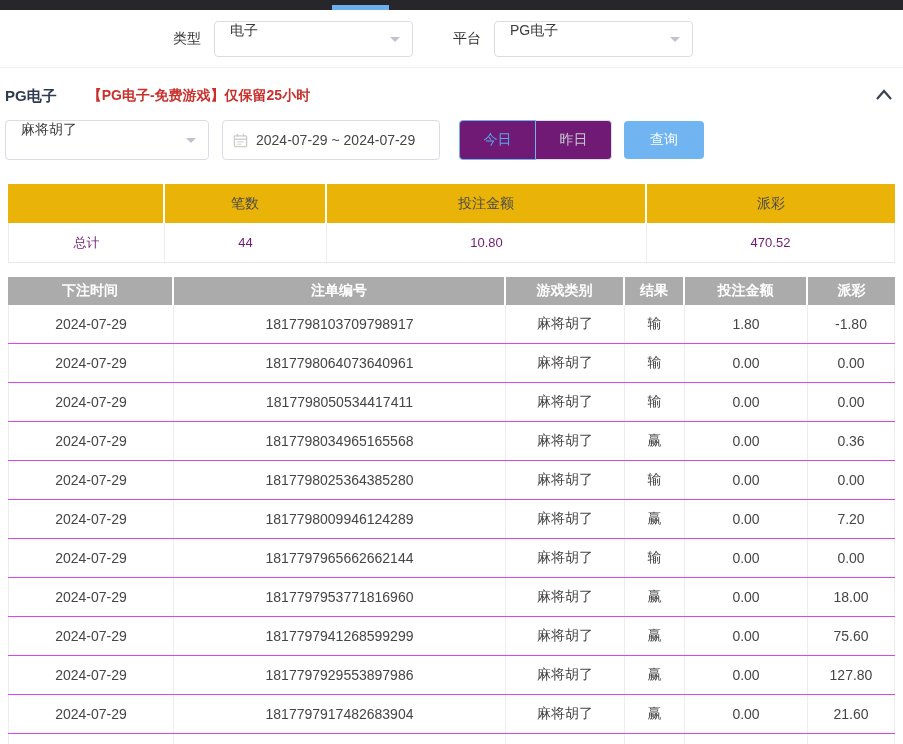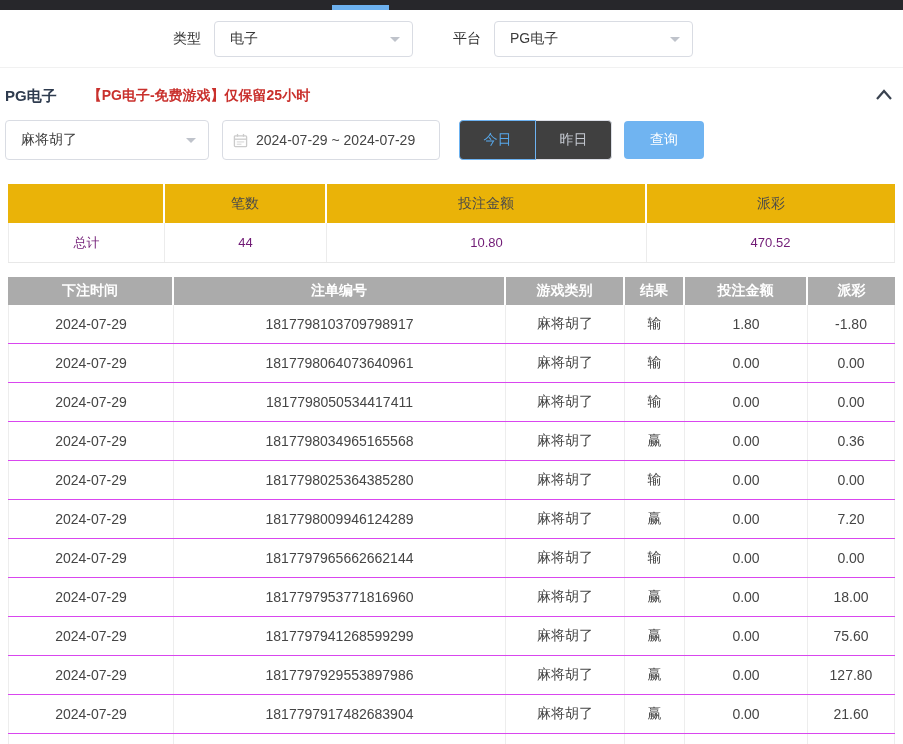--- a/index.html
+++ b/index.html
@@ -9,40 +9,40 @@
   
   .topbar { position:relative; height:10px; background:#27272b; }
   .topbar .indicator { position:absolute; left:332px; bottom:0; width:57px; height:5px; background:#6cb0ee; }
 
   
   .filterbar { height:57px; display:flex; align-items:center; padding-left:173px;
     border-bottom:1px solid #f1f1f1; }
   .flabel { font-size:14px; color:#333; margin-right:13px; white-space:nowrap; }
   .flabel.platform { margin-left:40px; }
   .select { position:relative; width:199px; height:36px; border:1px solid #d9dce3; border-radius:4px;
-    display:flex; align-items:center; padding:0 26px 0 15px; box-sizing:border-box;
+    display:flex; align-items:flex-start; padding:0 26px 0 15px; box-sizing:border-box;
     font-size:14px; color:#3c3c3c; background:#fff; cursor:pointer; }
   .caret { position:absolute; right:12px; top:50%; margin-top:-2px; width:0; height:0;
     border-left:5px solid transparent; border-right:5px solid transparent; border-top:5px solid #bfc3cb; }
 
   
   .section-head { position:relative; display:flex; align-items:center; padding:16px 8px 0 5px; height:24px; }
   .sec-title { font-size:15px; font-weight:bold; color:#2e3b4e; }
   .sec-notice { font-size:14px; font-weight:bold; color:#c9302c; margin-left:31px; }
   .collapse { position:absolute; right:10px; top:20px; cursor:pointer; line-height:0; }
 
   
   .query-row { display:flex; align-items:center; padding-left:5px; margin-top:12px; }
   .select.game { width:204px; height:40px; }
   .date-input { margin-left:13px; width:218px; height:40px; border:1px solid #d9dce3; border-radius:4px;
     box-sizing:border-box; display:flex; align-items:center; padding:0 10px; cursor:pointer; background:#fff; }
   .cal { margin-right:8px; line-height:0; }
   .date-text { font-size:14px; color:#454545; white-space:nowrap; }
   .btn-group { display:flex; margin-left:19px; }
-  .qbtn { width:77px; height:40px; box-sizing:border-box; border:1px solid #dcdfe6; background:#404040;
+  .qbtn { width:77px; height:40px; box-sizing:border-box; border:1px solid #dcdfe6; background:#701a75;
     color:#c3c7cf; font-size:14px; font-family:inherit; cursor:pointer; }
   .qbtn + .qbtn { margin-left:-1px; }
   .qbtn:first-child { border-radius:4px 0 0 4px; }
   .qbtn:last-child { border-radius:0 4px 4px 0; }
   .qbtn.active { border-color:#6db3f2; color:#57a7ea; position:relative; z-index:1; }
   .search-btn { margin-left:12px; width:80px; height:38px; background:#70b4f1; color:#fff; border:none;
     border-radius:4px; font-size:14px; font-family:inherit; cursor:pointer; }
 
   
   .cell { display:flex; align-items:center; justify-content:center; box-sizing:border-box;

